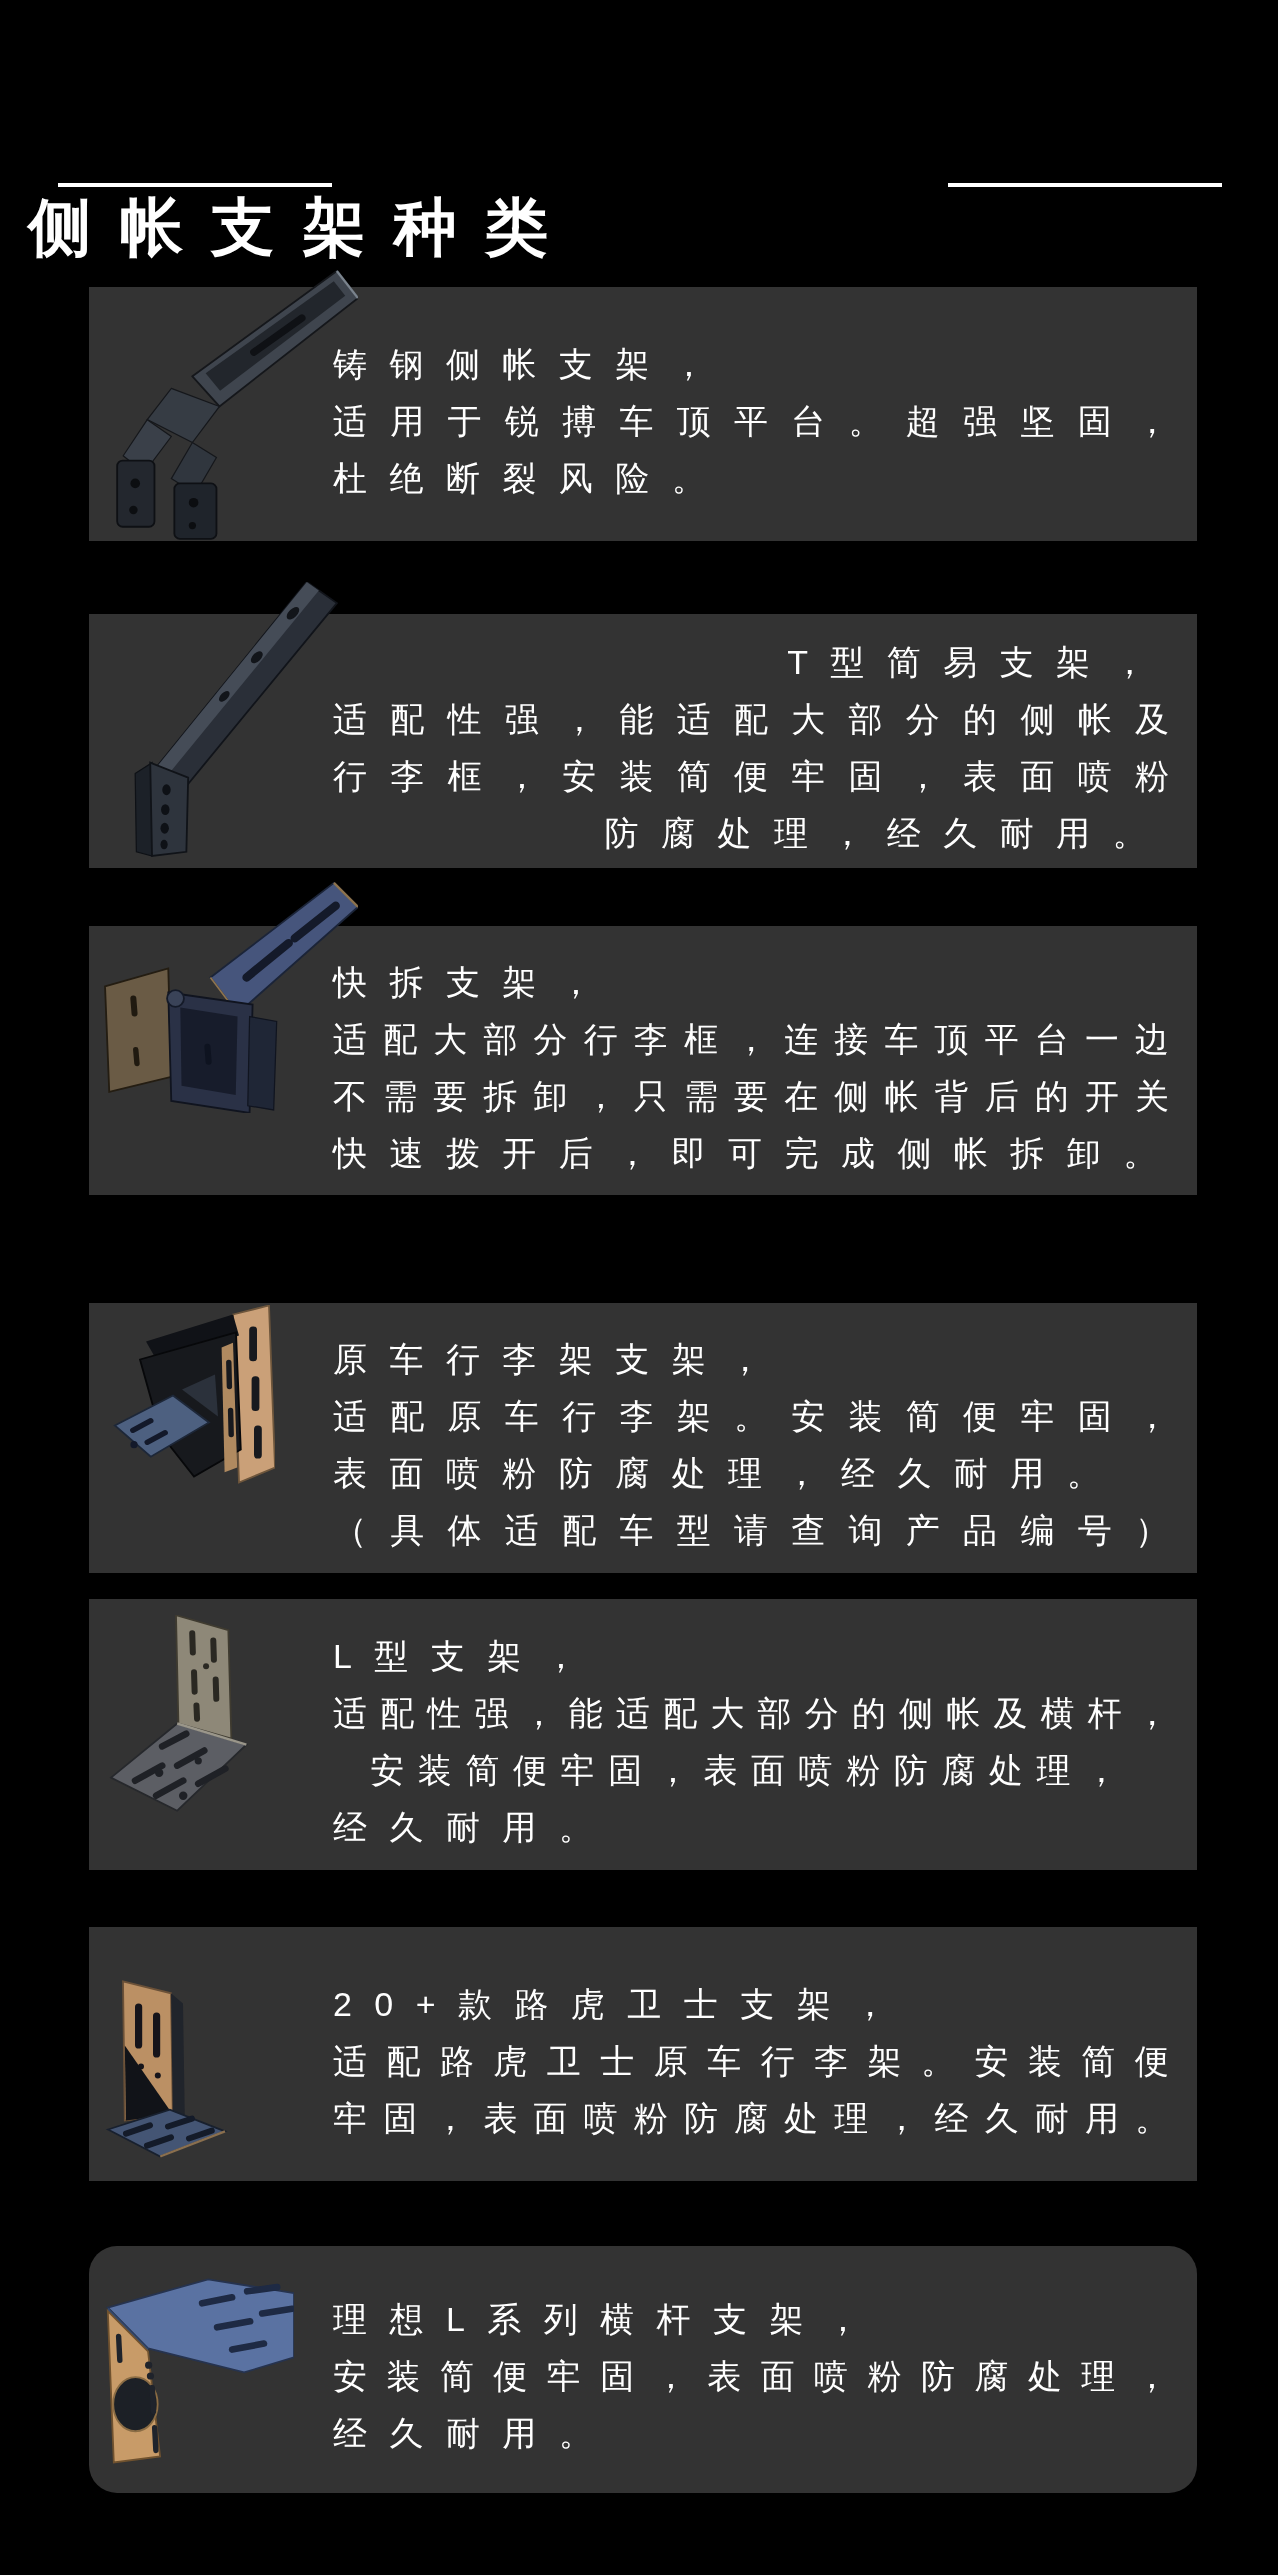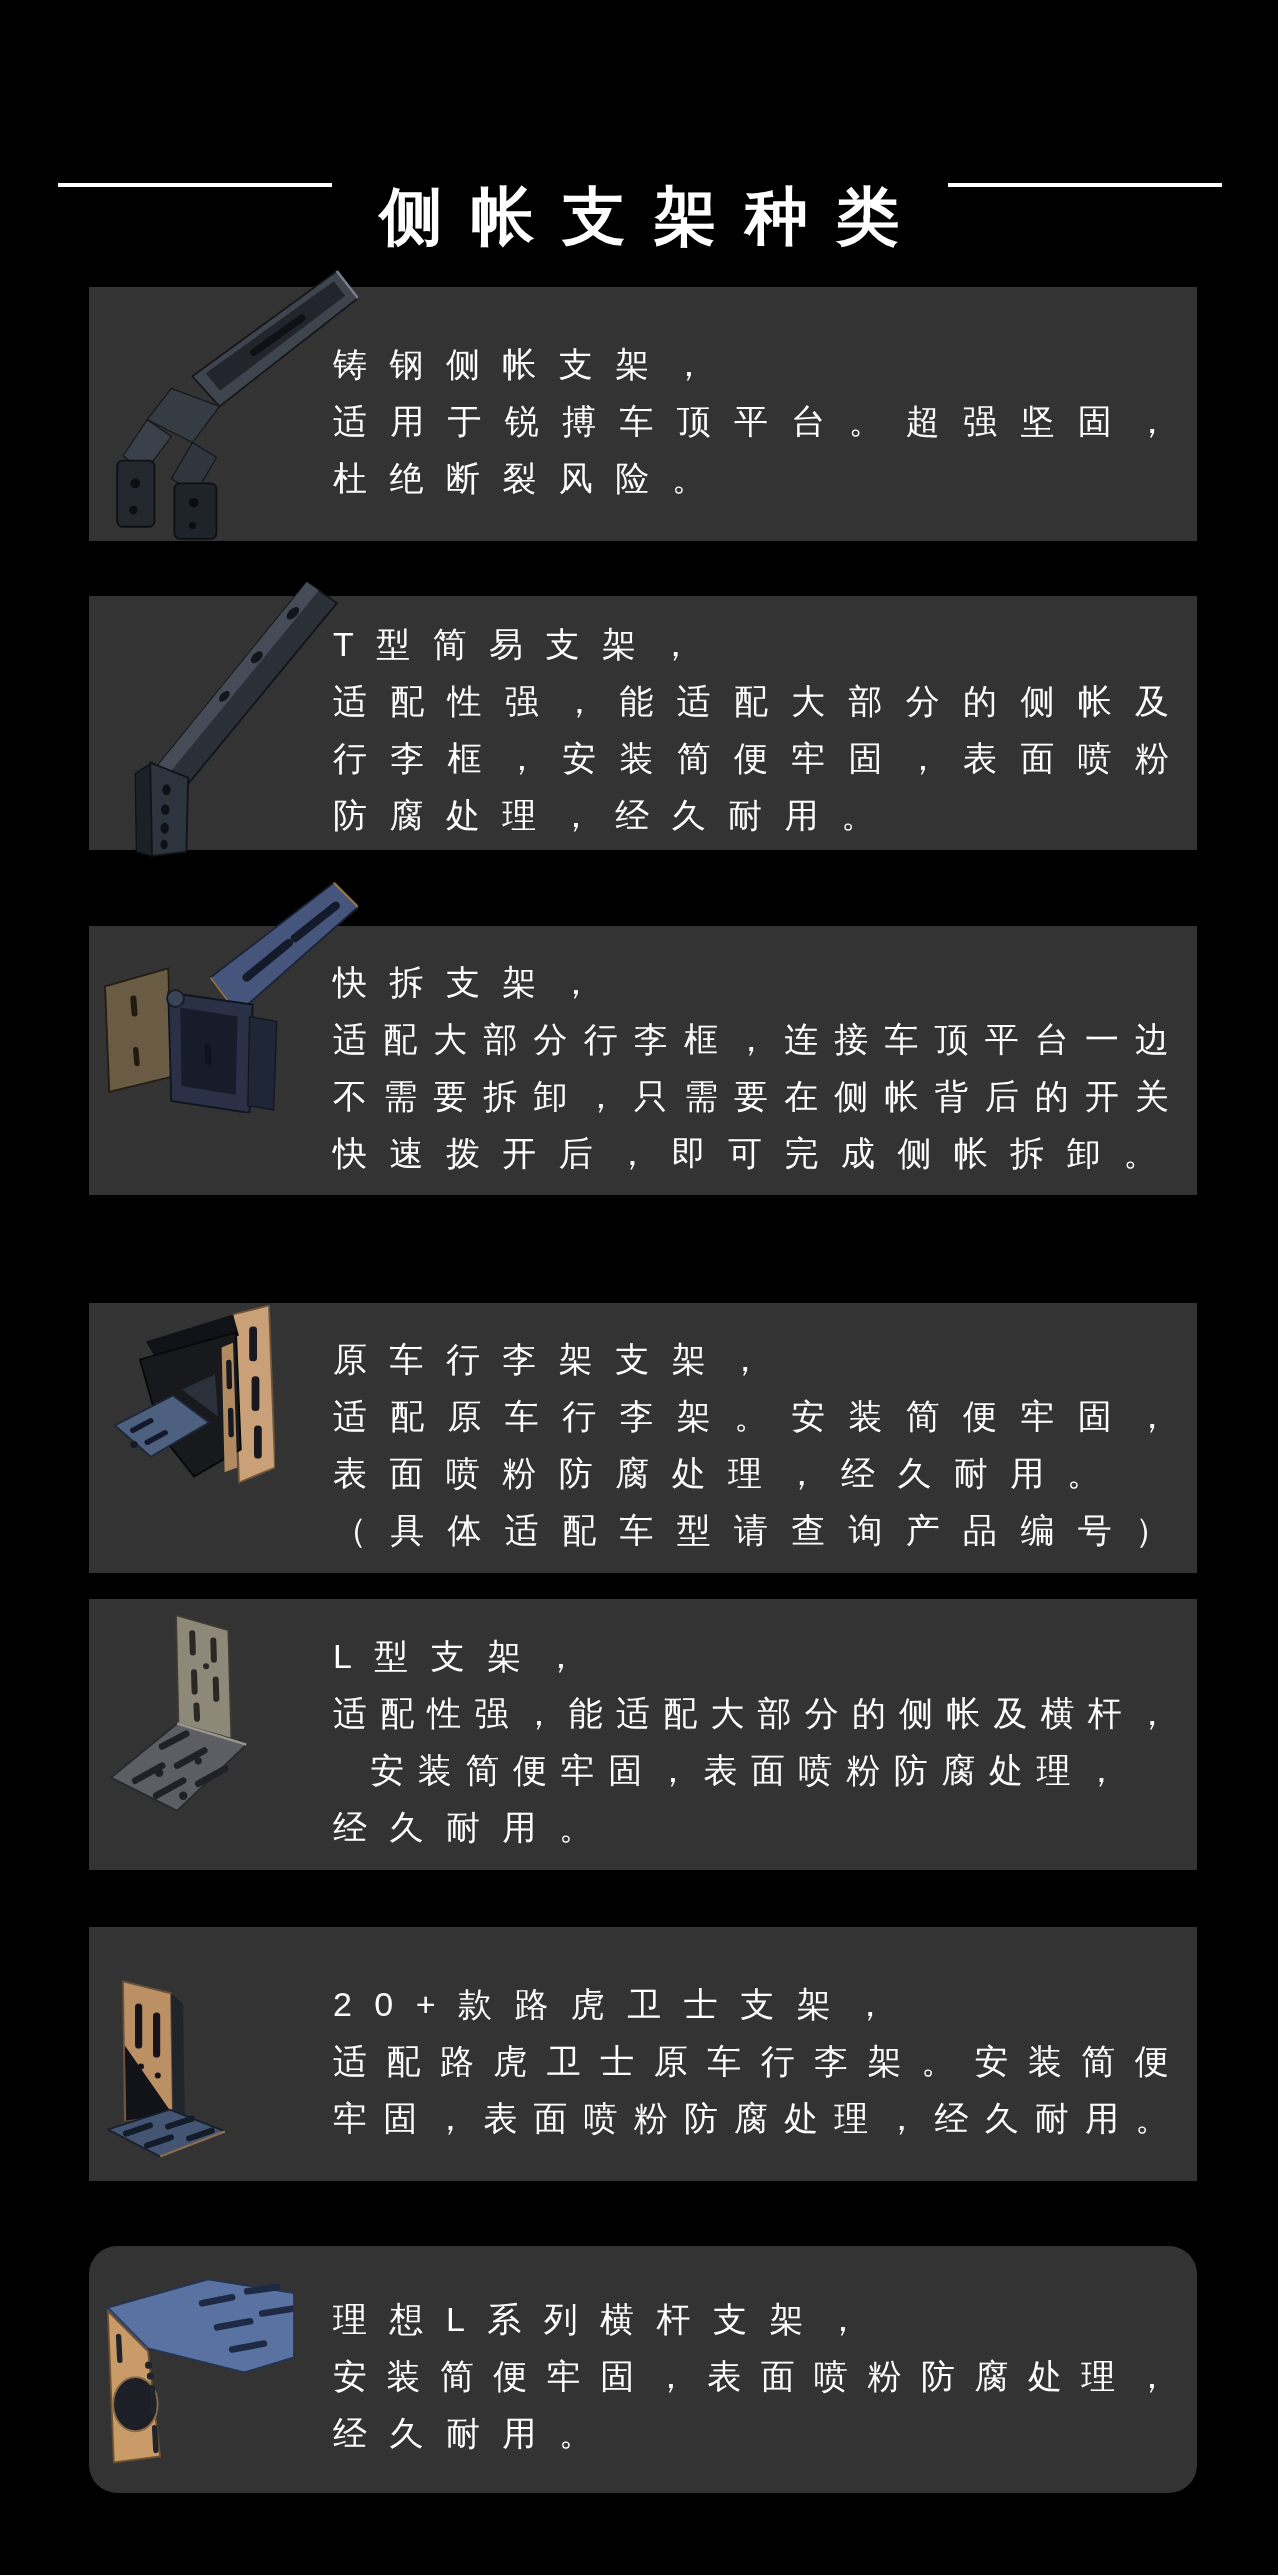--- a/index.html
+++ b/index.html
@@ -3,22 +3,22 @@
 <meta charset="utf-8">
 <style>
   html,body{margin:0;padding:0;background:#000;}
   body{
     position:relative;
     width:1279px;height:2576px;
     overflow:hidden;
     font-family:"Liberation Sans","DejaVu Sans",sans-serif;
   }
   .page-title{
-    position:absolute;top:132px;left:0;width:1279px;height:84px;
-    line-height:84px;text-align:center;
+    position:absolute;top:143px;left:0;width:1279px;height:84px;
+    line-height:84px;
     color:#fff;font-size:63px;font-weight:bold;
     letter-spacing:0.45em;text-indent:0.45em;
     white-space:nowrap;
   }
   .title-rule{
     position:absolute;top:183px;height:4.2px;background:#fff;
   }
   .title-rule.left{left:58px;width:274px;}
   .title-rule.right{left:948px;width:274px;}
   .panel{
@@ -80,21 +80,21 @@
     <rect x="25" y="330" width="62" height="110" rx="9" fill="#23272e" stroke="#0e1014" stroke-width="3"></rect>
     <circle cx="55" cy="368" r="8" fill="#0c0e11"></circle>
     <circle cx="52" cy="412" r="7" fill="#0c0e11"></circle>
     <polygon points="150,300 190,325 155,385 115,360" fill="#30363e" stroke="#15171b" stroke-width="2"></polygon>
     <rect x="120" y="368" width="70" height="92" rx="9" fill="#1f242b" stroke="#0e1014" stroke-width="3"></rect>
     <circle cx="152" cy="400" r="8" fill="#0b0d10"></circle>
     <circle cx="150" cy="438" r="6" fill="#0b0d10"></circle>
   </svg>
 </div>
 
-<section class="panel" style="top:596px;height:254px;">
+<section class="panel" style="top:614px;height:254px;text-align:right;">
   <div class="panel-text">
     <div class="line">T型简易支架，</div>
     <div class="line fill">
         <span>适</span>
         <span>配</span>
         <span>性</span>
         <span>强</span>
         <span>，</span>
         <span>能</span>
         <span>适</span>

